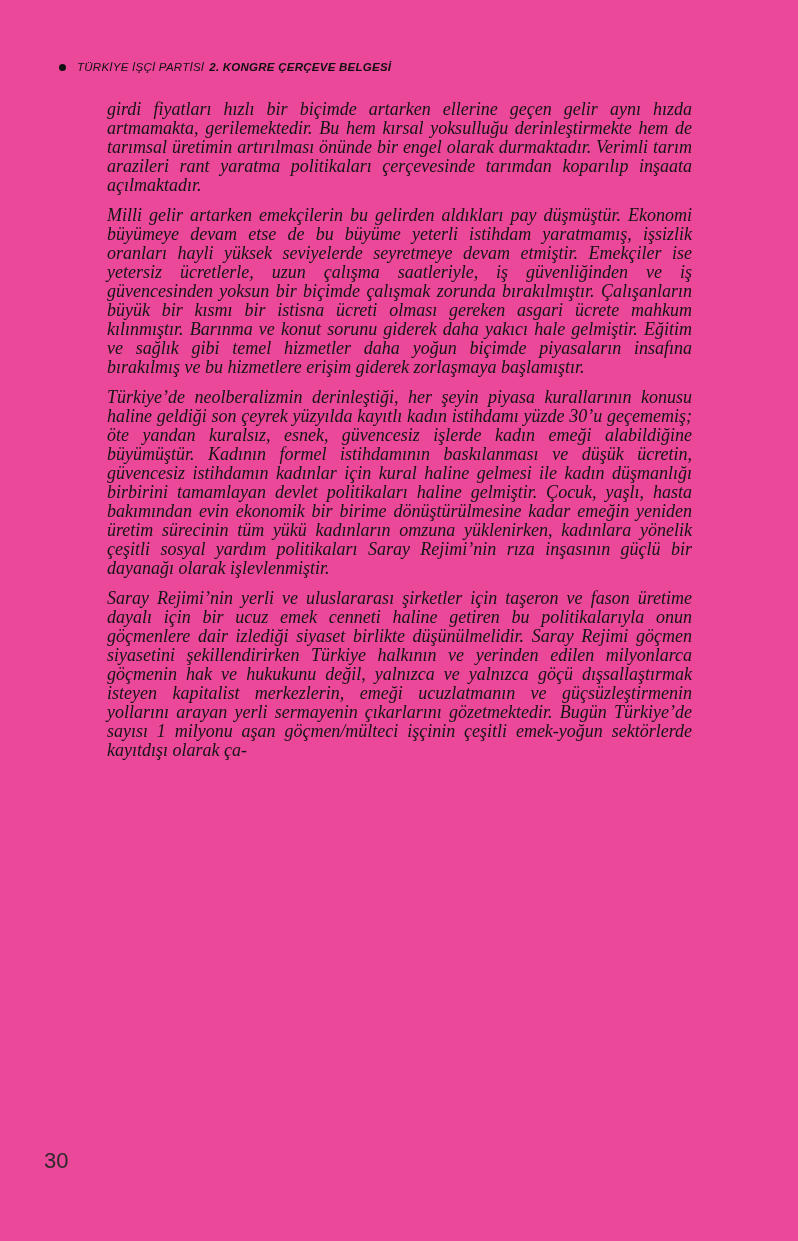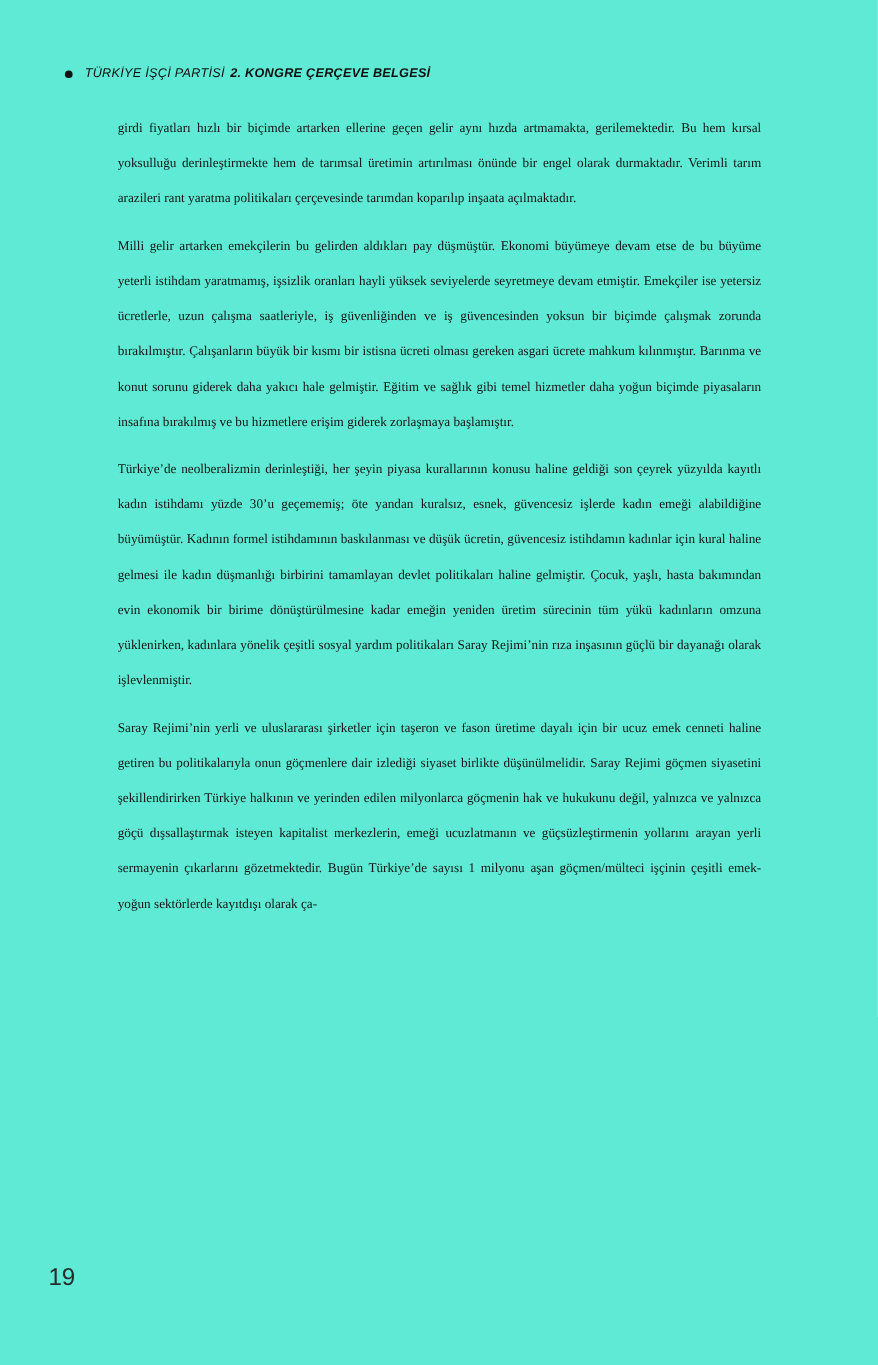--- a/index.html
+++ b/index.html
@@ -11,21 +11,21 @@
     height: 1241px;
     background: #ffffff;
     position: relative;
     overflow: hidden;
     font-family: "Liberation Serif", serif;
     color: #161616;
   }
   .page {
     position: absolute;
     inset: 0;
-    background: #5eead4;
+    background: #ec4899;
   }
   .running-header {
     position: absolute;
     top: 61px;
     left: 59px;
     display: flex;
     align-items: center;
     gap: 11px;
     white-space: nowrap;
   }
@@ -52,25 +52,26 @@
     font-weight: 700;
   }
   .body-text {
     position: absolute;
     left: 107px;
     top: 100px;
     width: 585px;
   }
   .body-text p {
     margin: 0 0 11px 0;
-    font-size: 12px;
-    line-height: 32px;
+    font-size: 18px;
+    line-height: 19px;
     text-align: justify;
     color: #141414;
     hyphens: auto;
+    font-style: italic;
     -webkit-hyphens: auto;
   }
   .page-footer {
     position: absolute;
     left: 44px;
     top: 1150px;
     display: flex;
     align-items: center;
     gap: 13px;
     white-space: nowrap;
@@ -106,16 +107,16 @@
   </div>
 
   <div class="body-text">
     <p>girdi fiyatları hızlı bir biçimde artarken ellerine geçen gelir aynı hızda artmamakta, gerilemektedir. Bu hem kırsal yoksulluğu derinleştirmekte hem de tarımsal üretimin artırılması önünde bir engel olarak durmaktadır. Verimli tarım arazileri rant yaratma politikaları çerçevesinde tarımdan koparılıp inşaata açılmaktadır.</p>
     <p>Milli gelir artarken emekçilerin bu gelirden aldıkları pay düşmüştür. Ekonomi büyümeye devam etse de bu büyüme yeterli istihdam yaratmamış, işsizlik oranları hayli yüksek seviyelerde seyretmeye devam etmiştir. Emekçiler ise yetersiz ücretlerle, uzun çalışma saatleriyle, iş güvenliğinden ve iş güvencesinden yoksun bir biçimde çalışmak zorunda bırakılmıştır. Çalışanların büyük bir kısmı bir istisna ücreti olması gereken asgari ücrete mahkum kılınmıştır. Barınma ve konut sorunu giderek daha yakıcı hale gelmiştir. Eğitim ve sağlık gibi temel hizmetler daha yoğun biçimde piyasaların insafına bırakılmış ve bu hizmetlere erişim giderek zorlaşmaya başlamıştır.</p>
     <p>Türkiye’de neolberalizmin derinleştiği, her şeyin piyasa kurallarının konusu haline geldiği son çeyrek yüzyılda kayıtlı kadın istihdamı yüzde 30’u geçememiş; öte yandan kuralsız, esnek, güvencesiz işlerde kadın emeği alabildiğine büyümüştür. Kadının formel istihdamının baskılanması ve düşük ücretin, güvencesiz istihdamın kadınlar için kural haline gelmesi ile kadın düşmanlığı birbirini tamamlayan devlet politikaları haline gelmiştir. Çocuk, yaşlı, hasta bakımından evin ekonomik bir birime dönüştürülmesine kadar emeğin yeniden üretim sürecinin tüm yükü kadınların omzuna yüklenirken, kadınlara yönelik çeşitli sosyal yardım politikaları Saray Rejimi’nin rıza inşasının güçlü bir dayanağı olarak işlevlenmiştir.</p>
     <p>Saray Rejimi’nin yerli ve uluslararası şirketler için taşeron ve fason üretime dayalı için bir ucuz emek cenneti haline getiren bu politikalarıyla onun göçmenlere dair izlediği siyaset birlikte düşünülmelidir. Saray Rejimi göçmen siyasetini şekillendirirken Türkiye halkının ve yerinden edilen milyonlarca göçmenin hak ve hukukunu değil, yalnızca ve yalnızca göçü dışsallaştırmak isteyen kapitalist merkezlerin, emeği ucuzlatmanın ve güçsüzleştirmenin yollarını arayan yerli sermayenin çıkarlarını gözetmektedir. Bugün Türkiye’de sayısı 1 milyonu aşan göçmen/mülteci işçinin çeşitli emek-yoğun sektörlerde kayıtdışı olarak ça-</p>
   </div>
 
   <div class="page-footer">
-    <span class="page-number">19</span>
+    <span class="page-number">30</span>
   </div>
 
 </div>
 
 </body></html>

